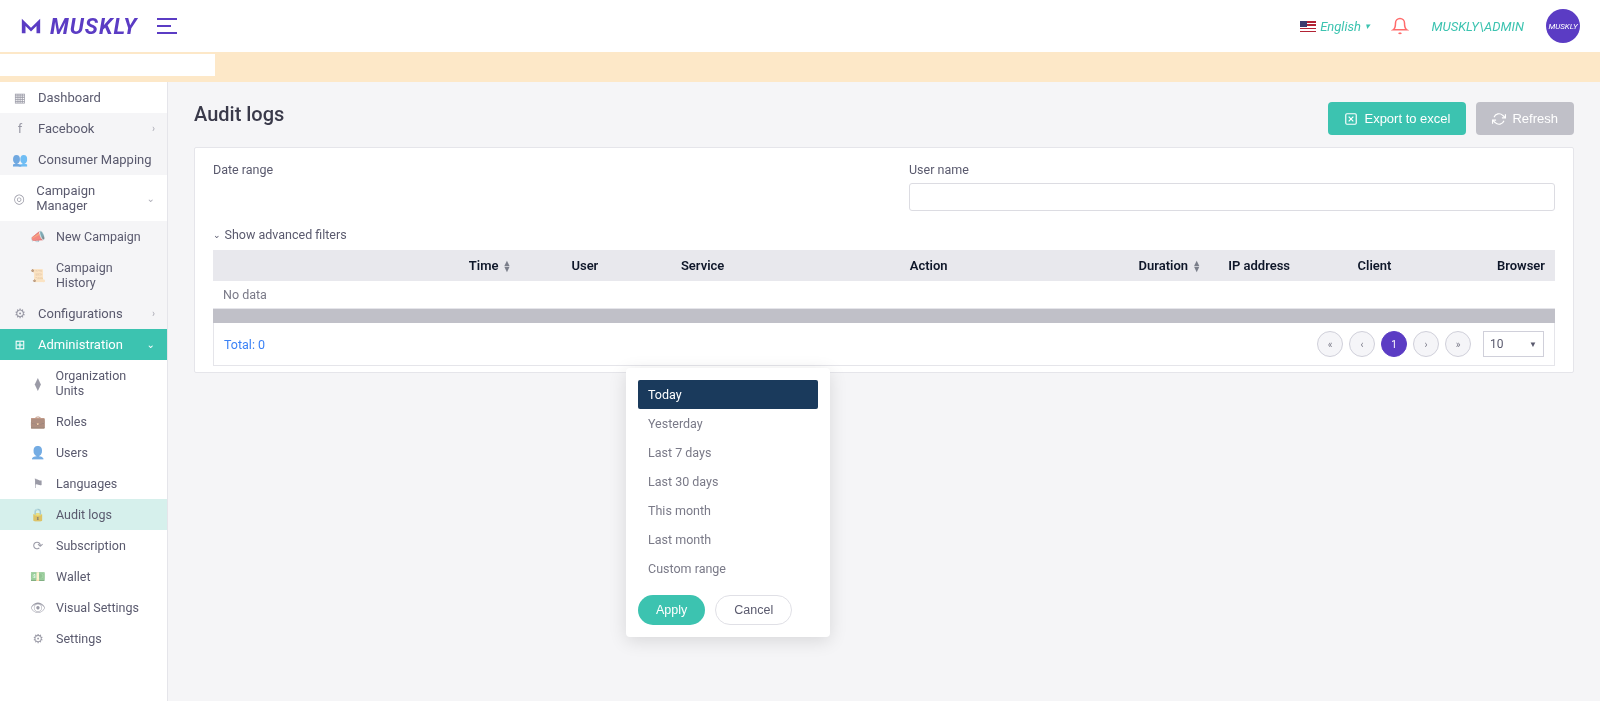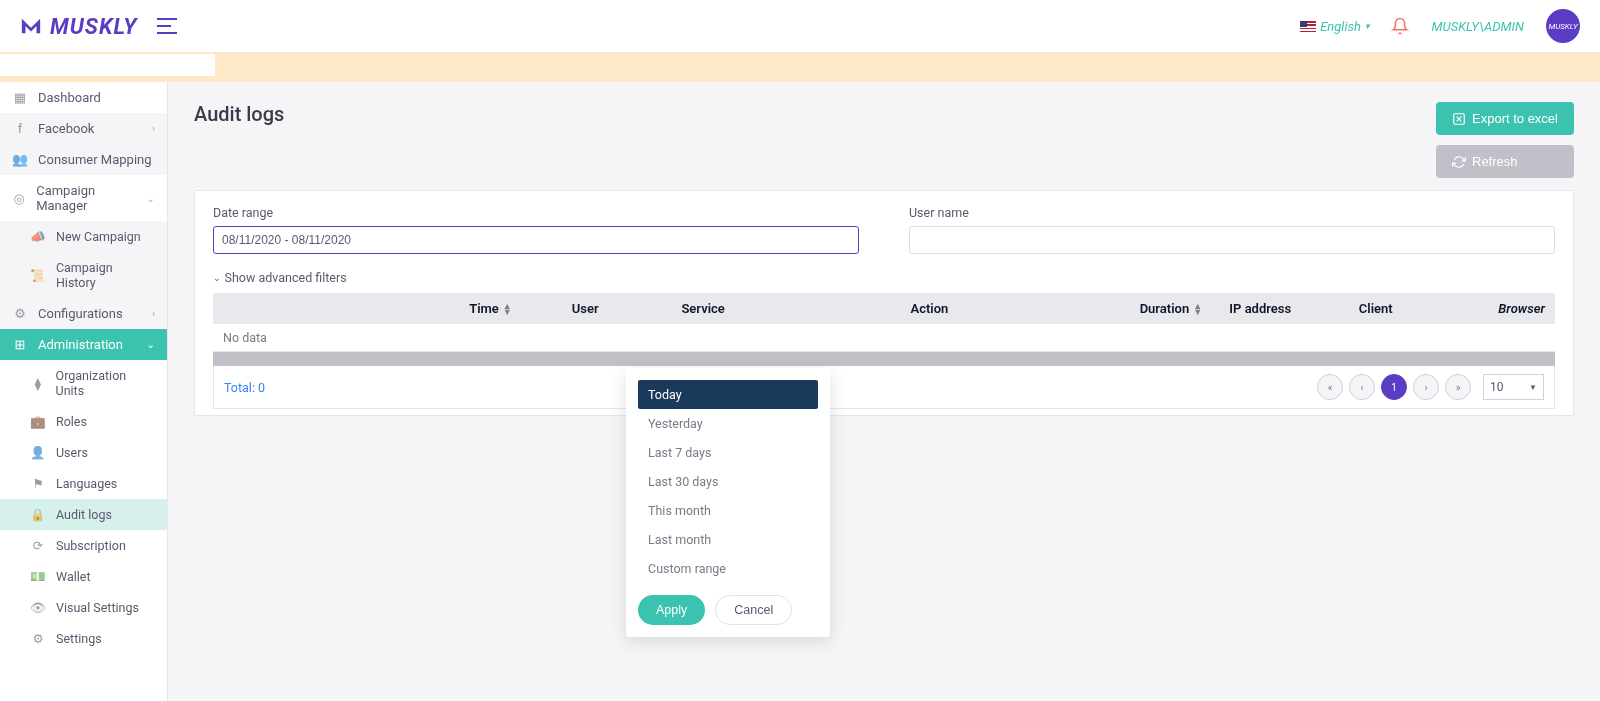--- a/index.html
+++ b/index.html
@@ -34,21 +34,21 @@
   .side-item.active { background: #d6f0ec; }
   .side-ico { width: 16px; text-align: center; opacity: 0.6; }
   .side-item.active-parent .side-ico { opacity: 1; }
   .side-chev { margin-left: auto; font-size: 10px; opacity: 0.5; }
   .side-item.active-parent .side-chev { opacity: 1; }
   
   
   .main { flex: 1; padding: 0; overflow: hidden; position: relative; }
   .page-head { display: flex; align-items: flex-start; padding: 20px 26px 12px 26px; }
   .page-title { font-size: 20px; font-weight: 500; color: #3a3a4a; }
-  .page-actions { margin-left: auto; display: flex; gap: 10px; flex-direction: column; }
+  .page-actions { margin-left: auto; display: flex; gap: 10px; }
   .btn { border: none; border-radius: 4px; padding: 9px 16px; font-size: 13px; cursor: pointer; display: flex; align-items: center; gap: 6px; }
   .btn-teal { background: #3cc3b0; color: #fff; }
   .btn-gray { background: #c0c0c8; color: #fff; }
   
   .content { padding: 0 26px; }
   .panel { background: #fff; border: 1px solid #e5e5ea; border-radius: 2px; padding: 14px 18px 6px 18px; position: relative; }
   .filter-row { display: flex; gap: 50px; }
   .filter-col { flex: 1; }
   .label { font-size: 12.5px; color: #5a5a6e; margin-bottom: 6px; display: block; }
   .input { width: 100%; height: 28px; border: 1px solid #5b3cc4; border-radius: 3px; padding: 0 8px; font-size: 12px; color: #5a5a6e; outline: none; }
@@ -67,21 +67,21 @@
   .table-wrap { margin-top: 8px; }
   .table-head { display: flex; background: #e8e8ed; padding: 8px 0; font-size: 13px; font-weight: 600; color: #0f172a; }
   .th { padding: 0 10px; display:flex; align-items:center; gap:4px; }
   .th-time { width: 350px; justify-content: flex-end; padding-right: 50px; }
   .th-user { width: 110px; }
   .th-service { width: 230px; }
   .th-action { width: 230px; }
   .th-duration { width: 90px; }
   .th-ip { width: 130px; }
   .th-client { width: 140px; }
-  .th-browser { flex: 1; font-style: italic; }
+  .th-browser { flex: 1; }
   .sort-ico { font-size: 9px; opacity: 0.5; line-height: 6px; }
   .nodata { background: #fff; padding: 6px 10px; font-size: 12.5px; color: #7a7a88; border-bottom: 1px solid #e5e5ea; }
   .graybar { height: 14px; background: #c0c0c8; }
   .table-foot { display: flex; align-items: center; background: #fff; padding: 8px 10px; border: 1px solid #e5e5ea; border-top: none; }
   .total { font-size: 12.5px; color: #3b82f6; }
   .pager { margin-left: auto; display: flex; align-items: center; gap: 6px; }
   .pbtn { width: 26px; height: 26px; border-radius: 50%; border: 1px solid #d0d0da; background: #f5f5f8; display: flex; align-items: center; justify-content: center; font-size: 10px; color: #7a7a88; cursor: pointer; }
   .pbtn.cur { background: #5b3cc4; color: #fff; border-color: #5b3cc4; }
   .psel { width: 61px; height: 26px; border: 1px solid #d0d0da; background: #fff; font-size: 12px; display: flex; align-items: center; justify-content: space-between; padding: 0 6px; margin-left: 6px; }
   
@@ -220,21 +220,20 @@
           <span>Refresh</span>
         </button>
       </div>
     </div>
 
     <div class="content">
       <div class="panel">
         <div class="filter-row">
           <div class="filter-col" style="flex:1;">
             <label class="label">Date range</label>
-            <input class="input" type="text" value="08/11/2020 - 08/11/2020" style="">
           </div>
           <div class="filter-col" style="flex:1;">
             <label class="label">User name</label>
             <input class="input plain" type="text" value="" style="">
           </div>
         </div>
         <div class="adv">
           <span style="font-size:9px;">⌄</span>
           <span>Show advanced filters</span>
         </div>

